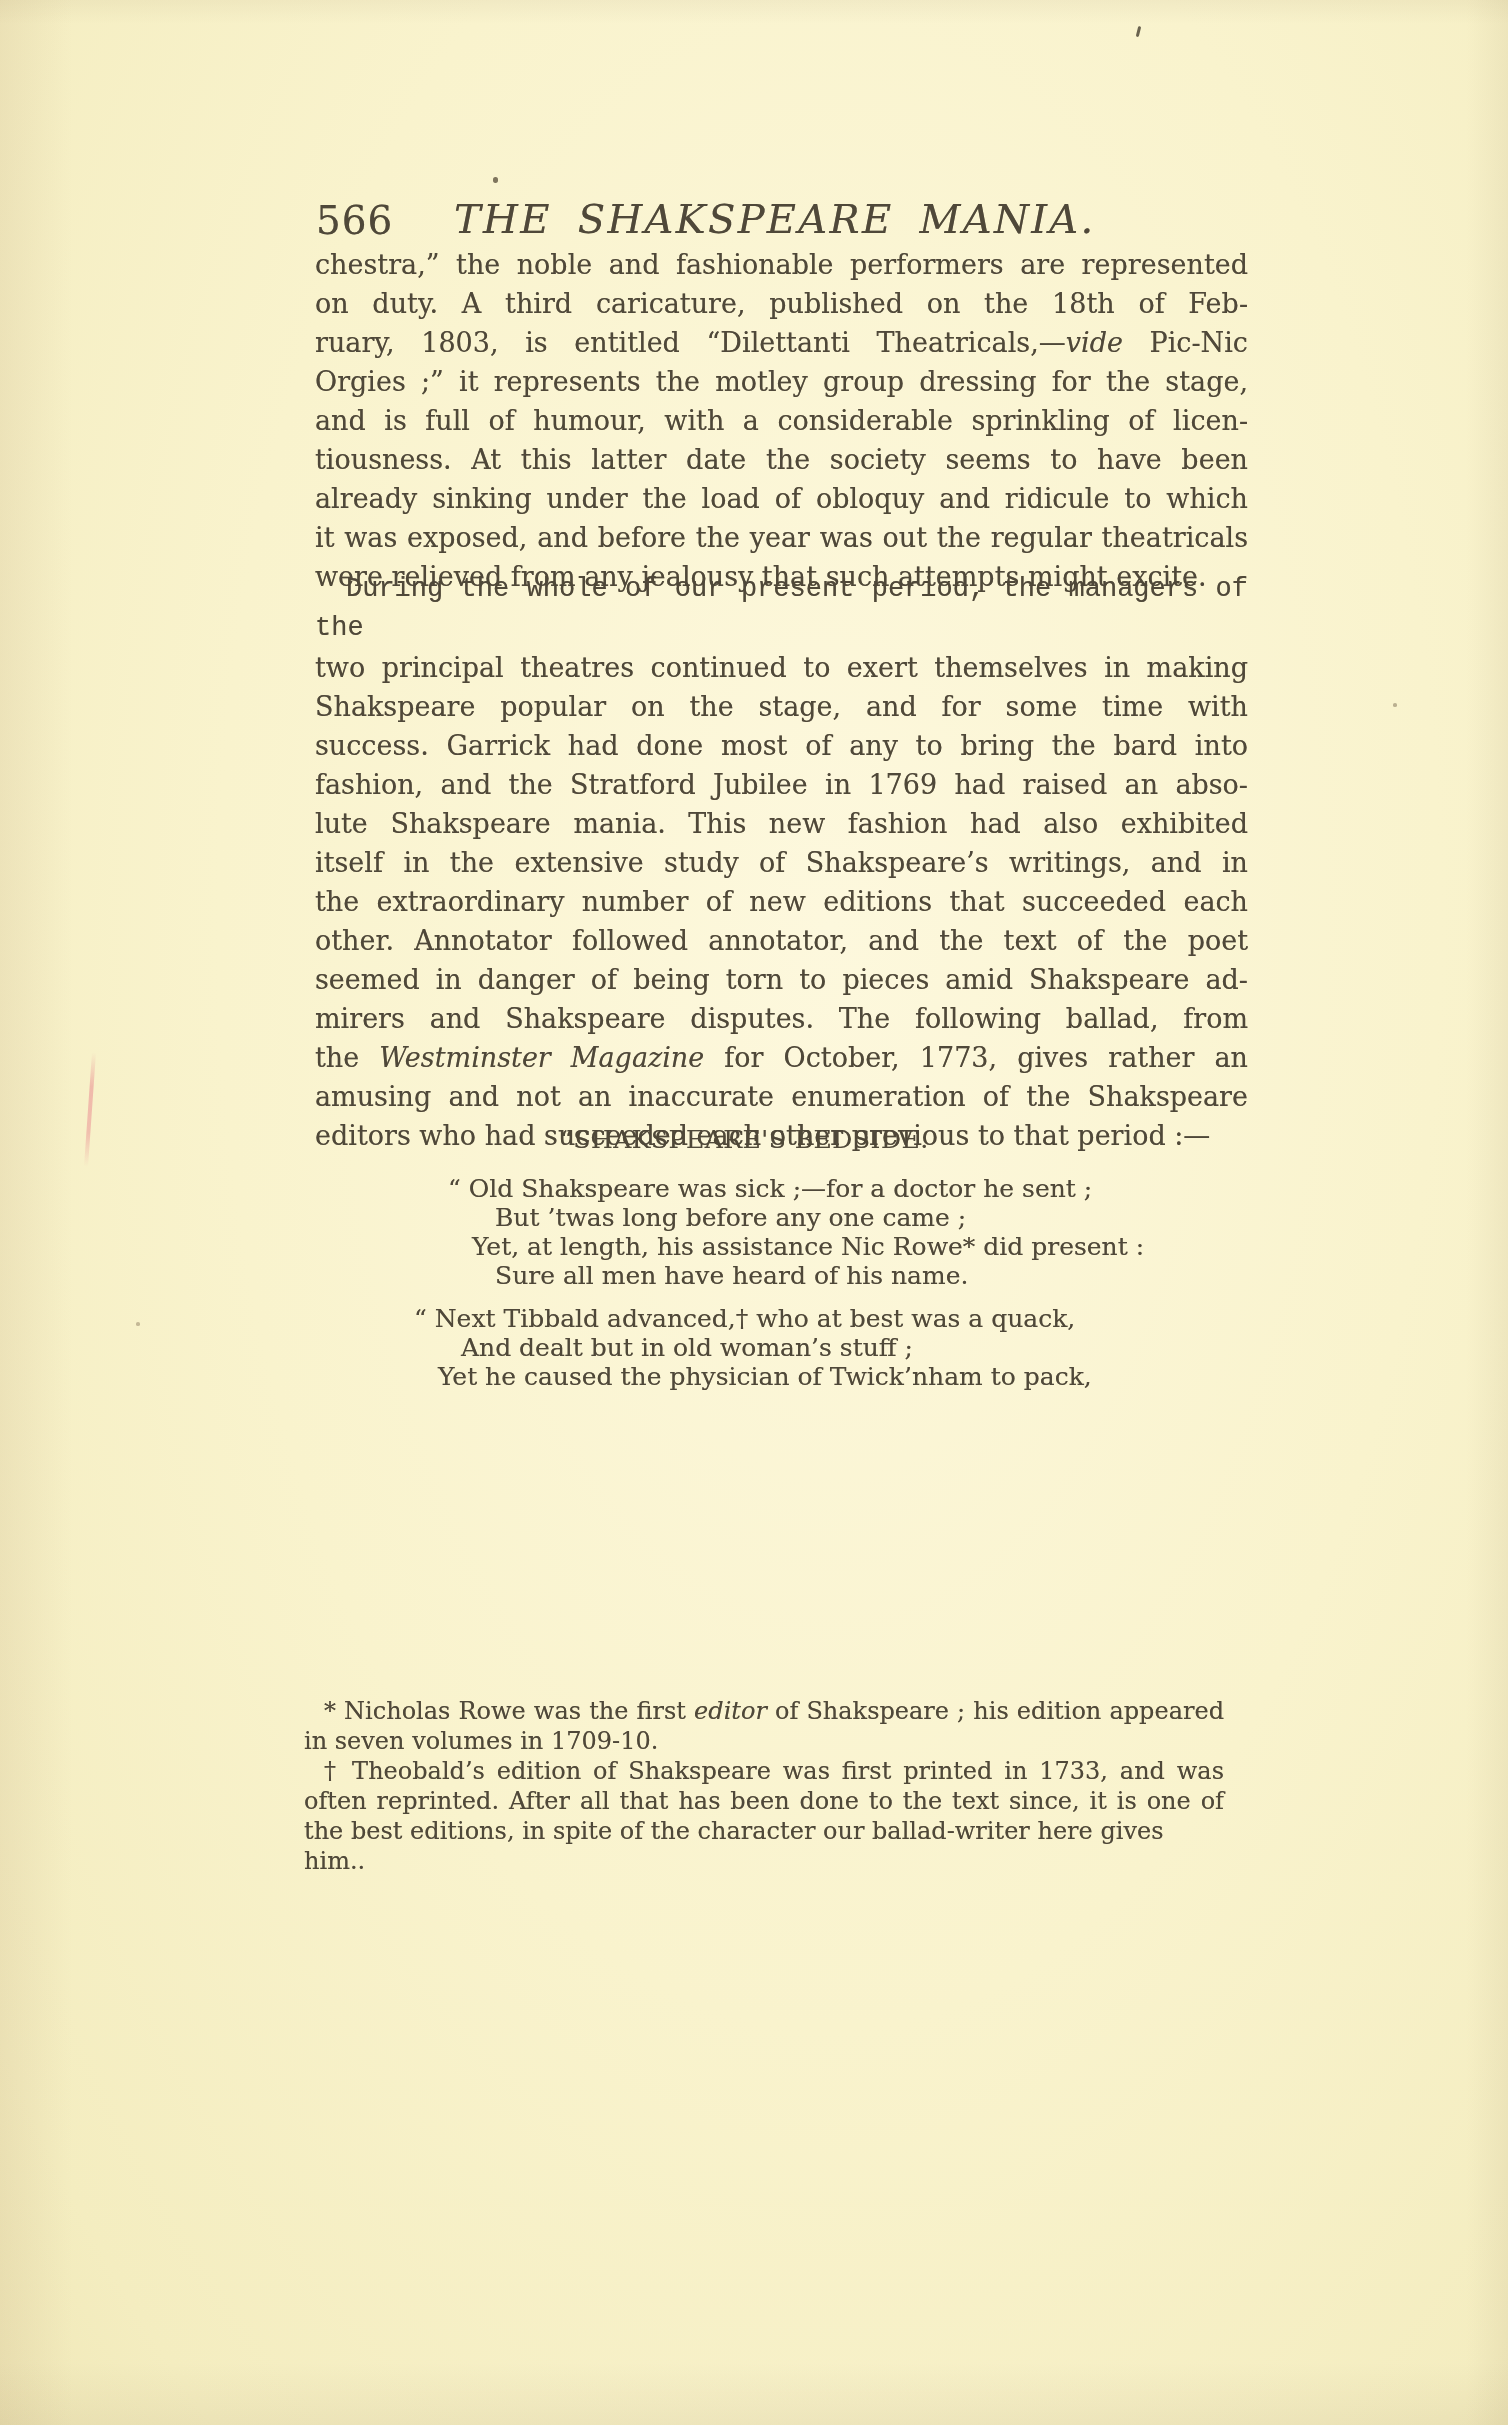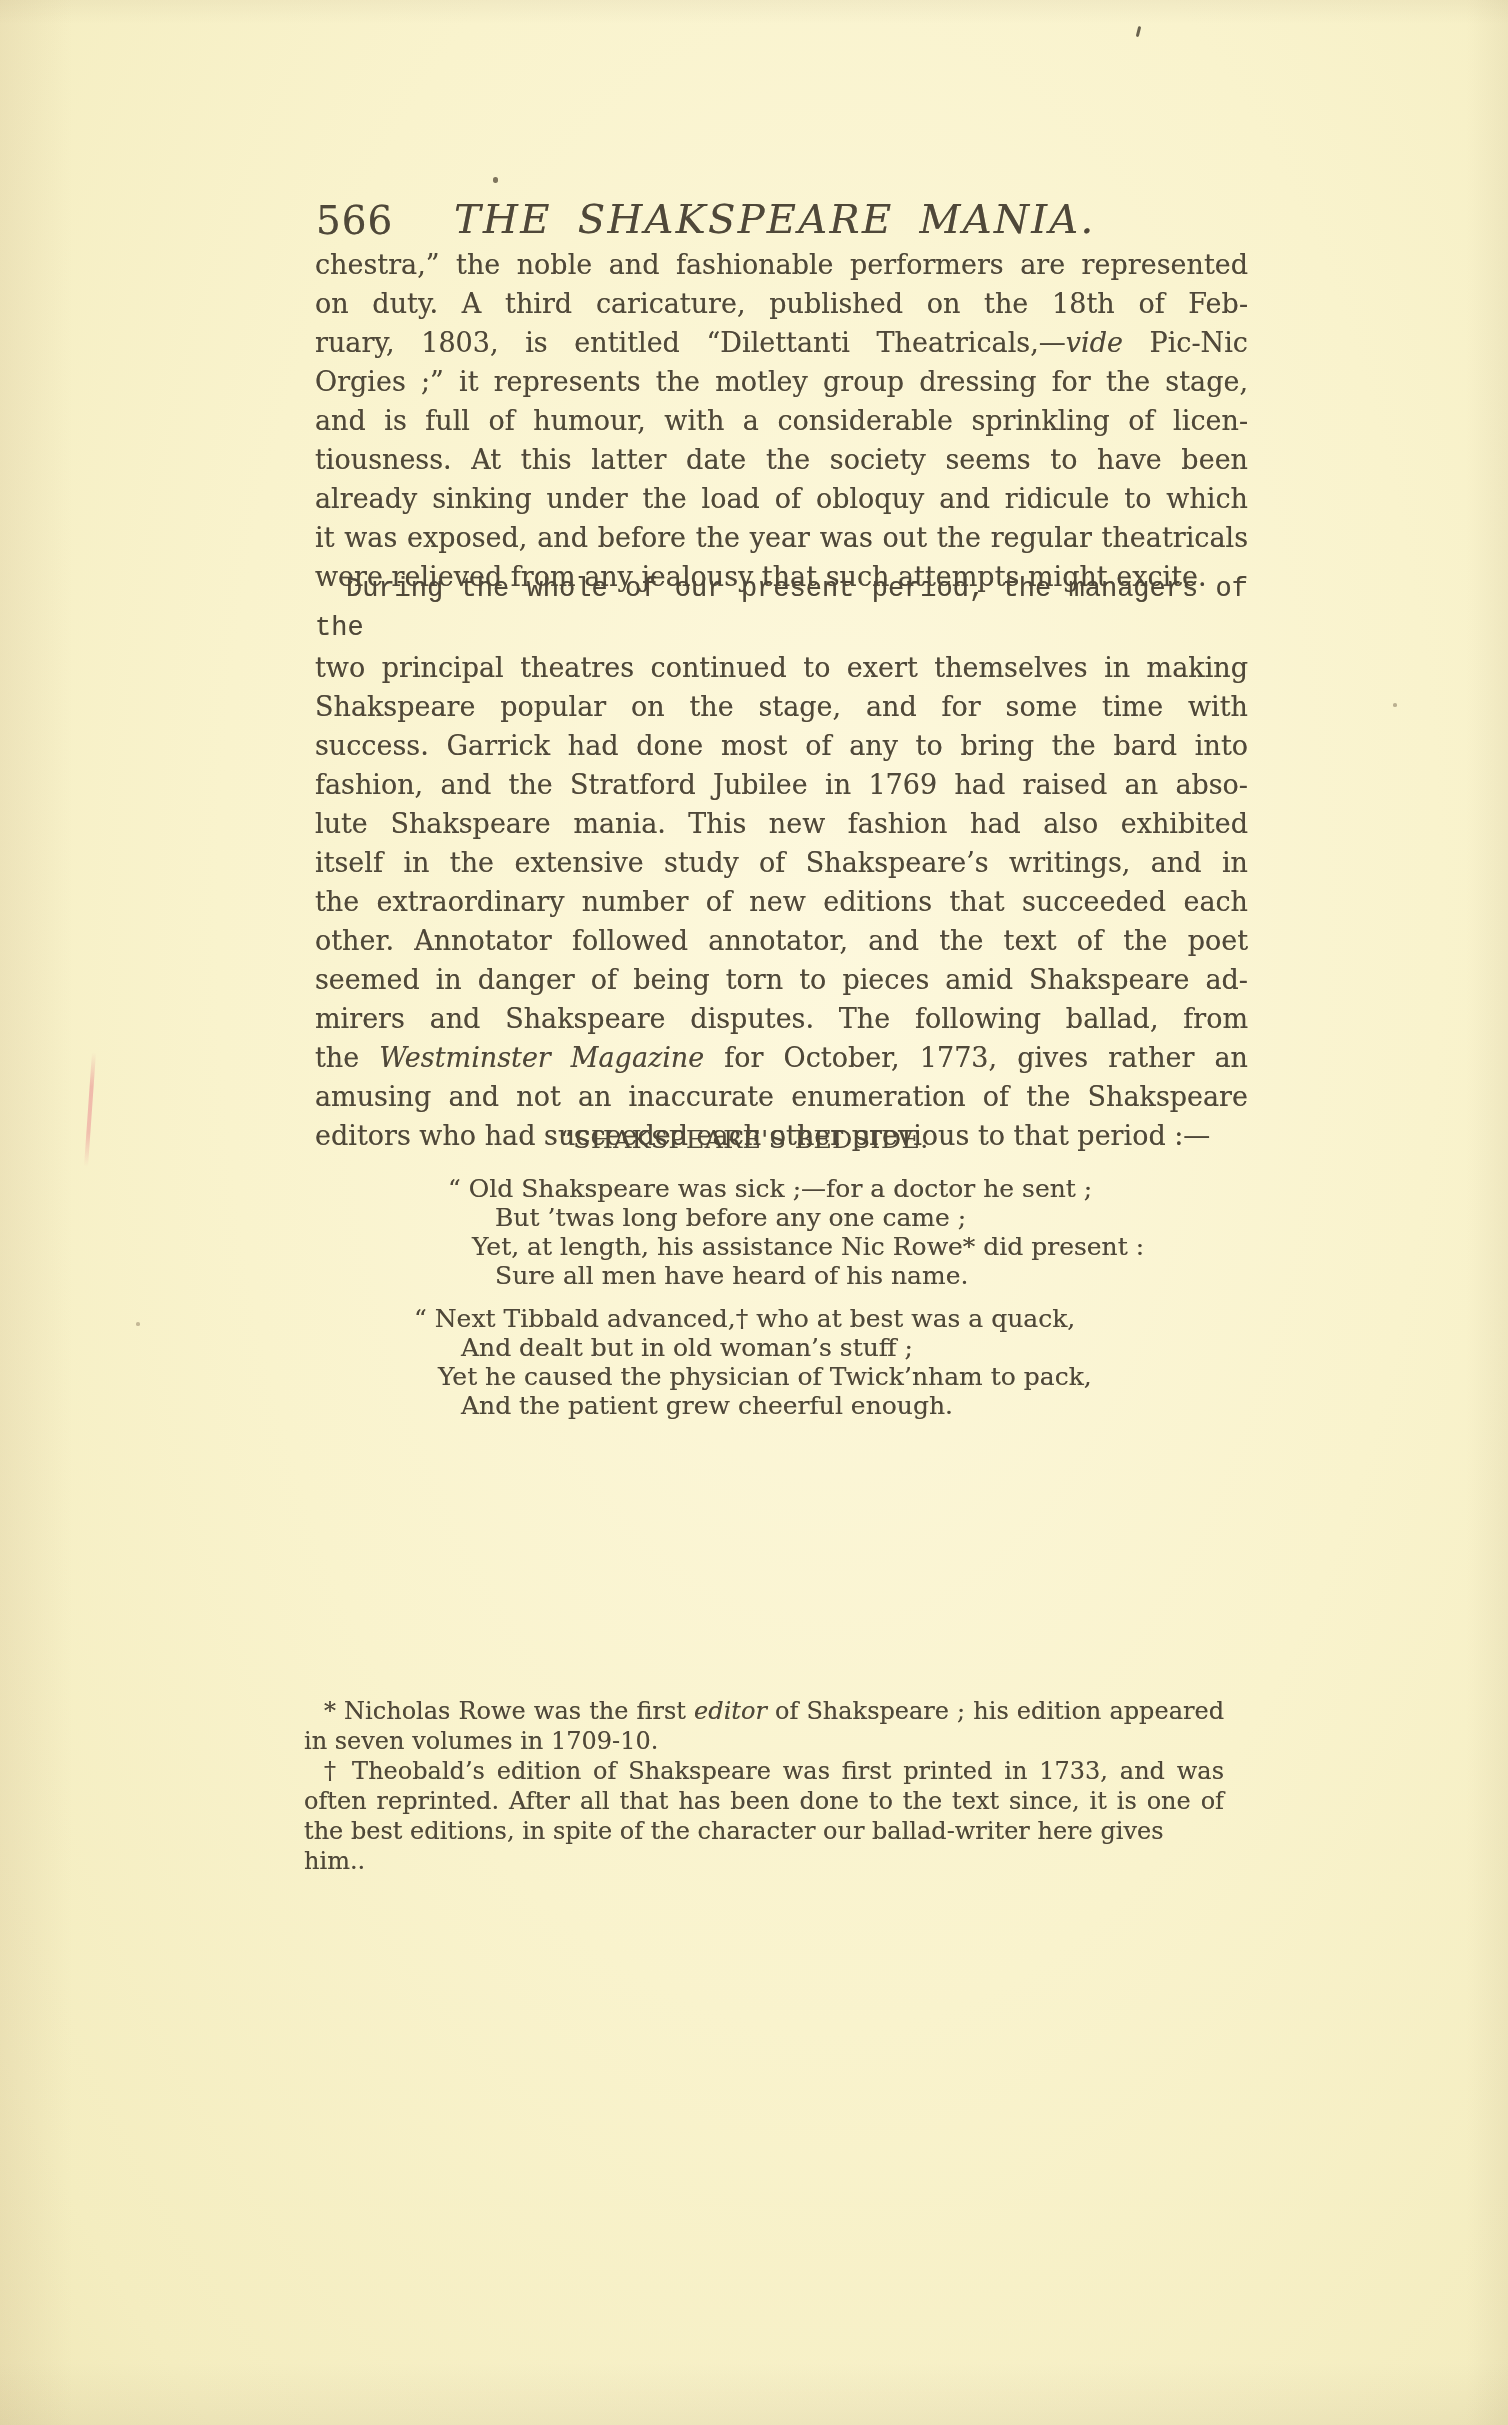--- a/index.html
+++ b/index.html
@@ -96,21 +96,20 @@
     <div class="stanza txt">
         <div class="tline">“ Old Shakspeare was sick ;—for a doctor he sent ;</div>
         <div class="tline">But ’twas long before any one came ;</div>
         <div class="tline">Yet, at length, his assistance Nic Rowe* did present :</div>
         <div class="tline">Sure all men have heard of his name.</div>
       </div>
     <div class="stanza txt">
         <div class="tline">“ Next Tibbald advanced,† who at best was a quack,</div>
         <div class="tline">And dealt but in old woman’s stuff ;</div>
         <div class="tline">Yet he caused the physician of Twick’nham to pack,</div>
-        <div class="tline">And the patient grew cheerful enough.</div>
       </div>
   </div>
 
   <div class="footnotes">
     <div class="footnote txt">
         <div class="tline jline">* Nicholas Rowe was the first <i>editor</i> of Shakspeare ;  his edition appeared</div>
         <div class="tline">in seven volumes in 1709-10.</div>
       </div>
     <div class="footnote txt">
         <div class="tline jline">† Theobald’s edition of Shakspeare was first printed in 1733, and was</div>

